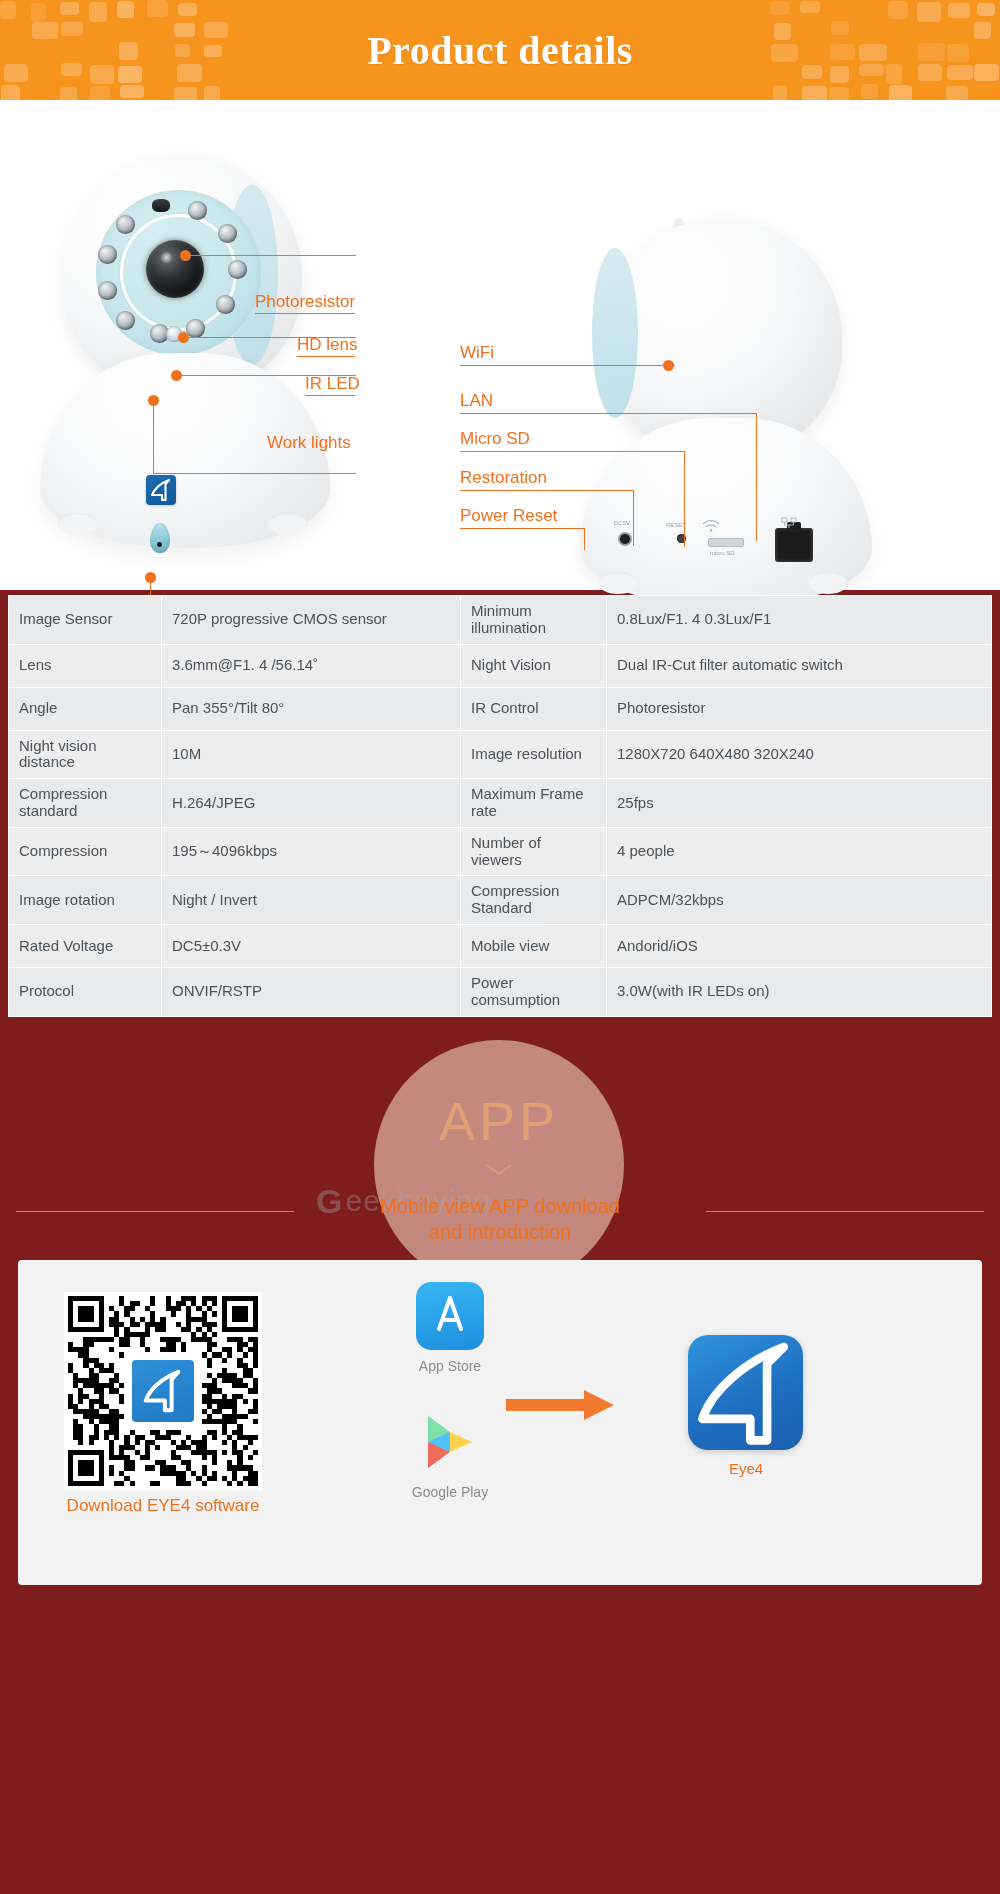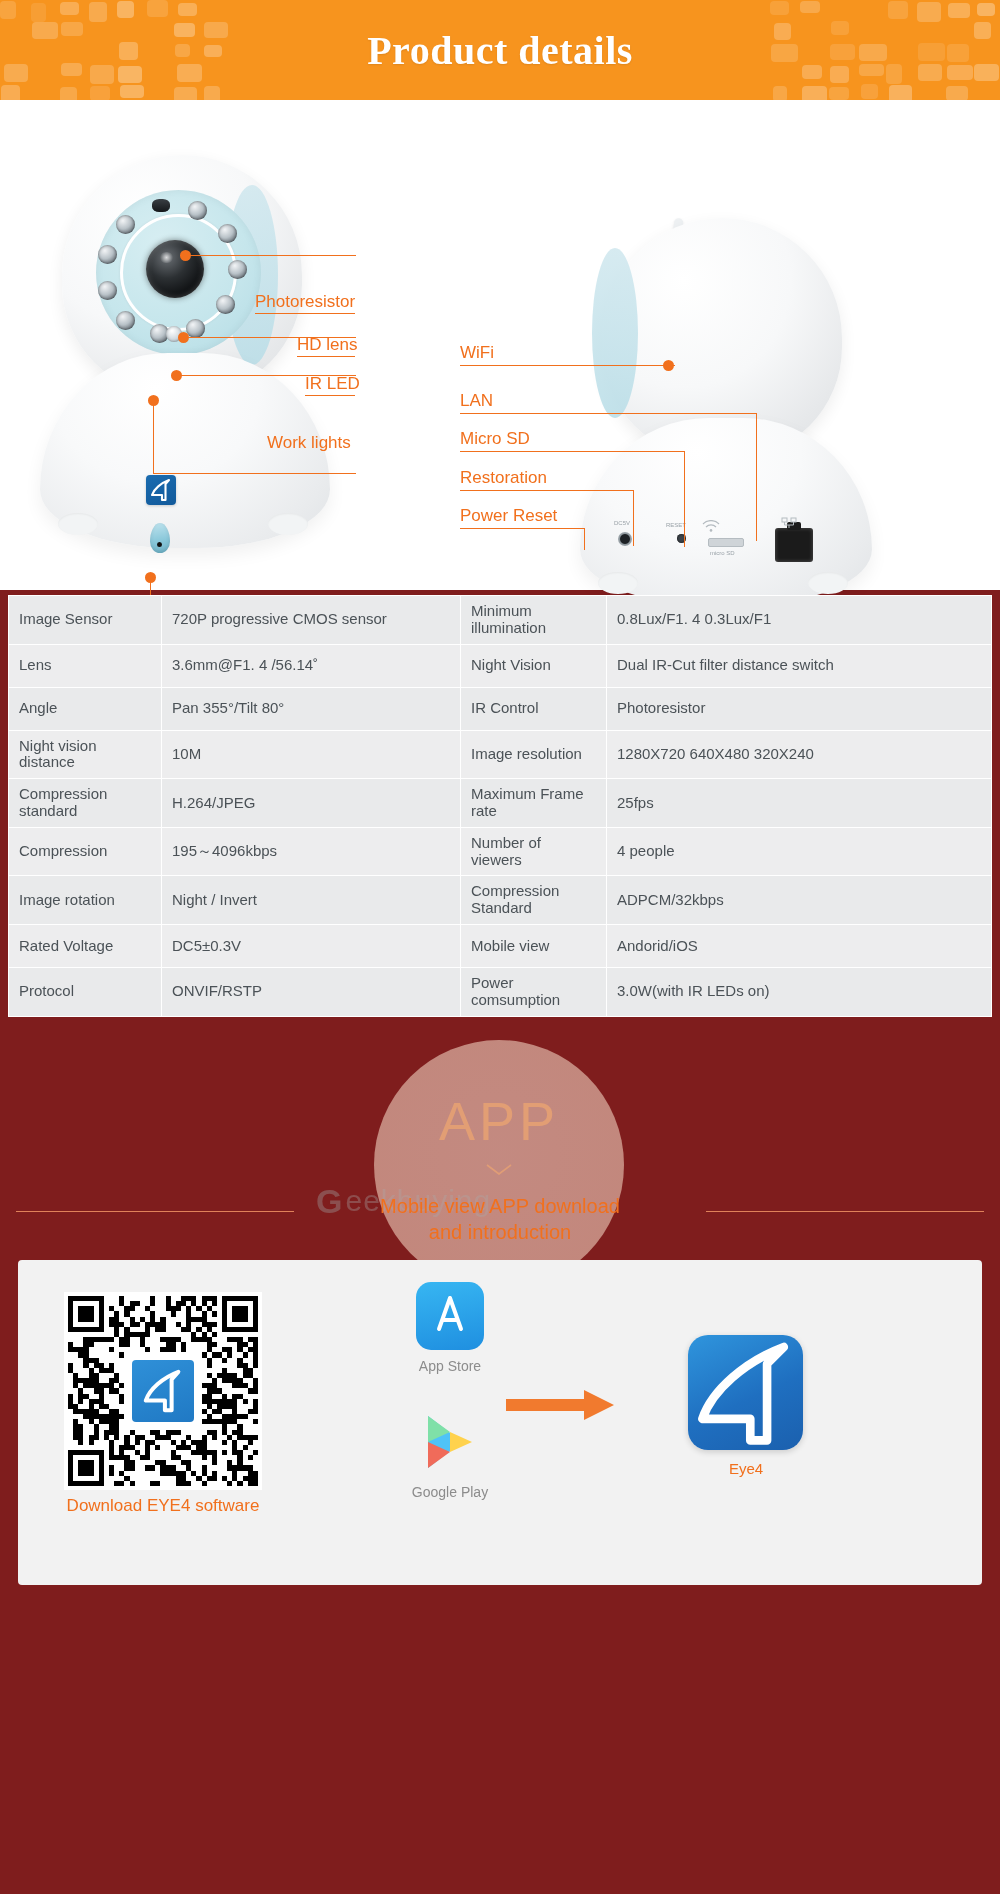--- a/index.html
+++ b/index.html
@@ -375,21 +375,21 @@
           <tr>
             <td class="k1">Image Sensor</td>
             <td class="v1">720P progressive CMOS sensor</td>
             <td class="k2">Minimum illumination</td>
             <td class="v2">0.8Lux/F1. 4    0.3Lux/F1</td>
           </tr>
           <tr>
             <td class="k1">Lens</td>
             <td class="v1">3.6mm@F1. 4 /56.14˚</td>
             <td class="k2">Night Vision</td>
-            <td class="v2">Dual IR-Cut filter distance switch</td>
+            <td class="v2">Dual IR-Cut filter automatic switch</td>
           </tr>
           <tr>
             <td class="k1">Angle</td>
             <td class="v1">Pan 355°/Tilt 80°</td>
             <td class="k2">IR Control</td>
             <td class="v2">Photoresistor</td>
           </tr>
           <tr>
             <td class="k1">Night vision distance</td>
             <td class="v1">10M</td>

